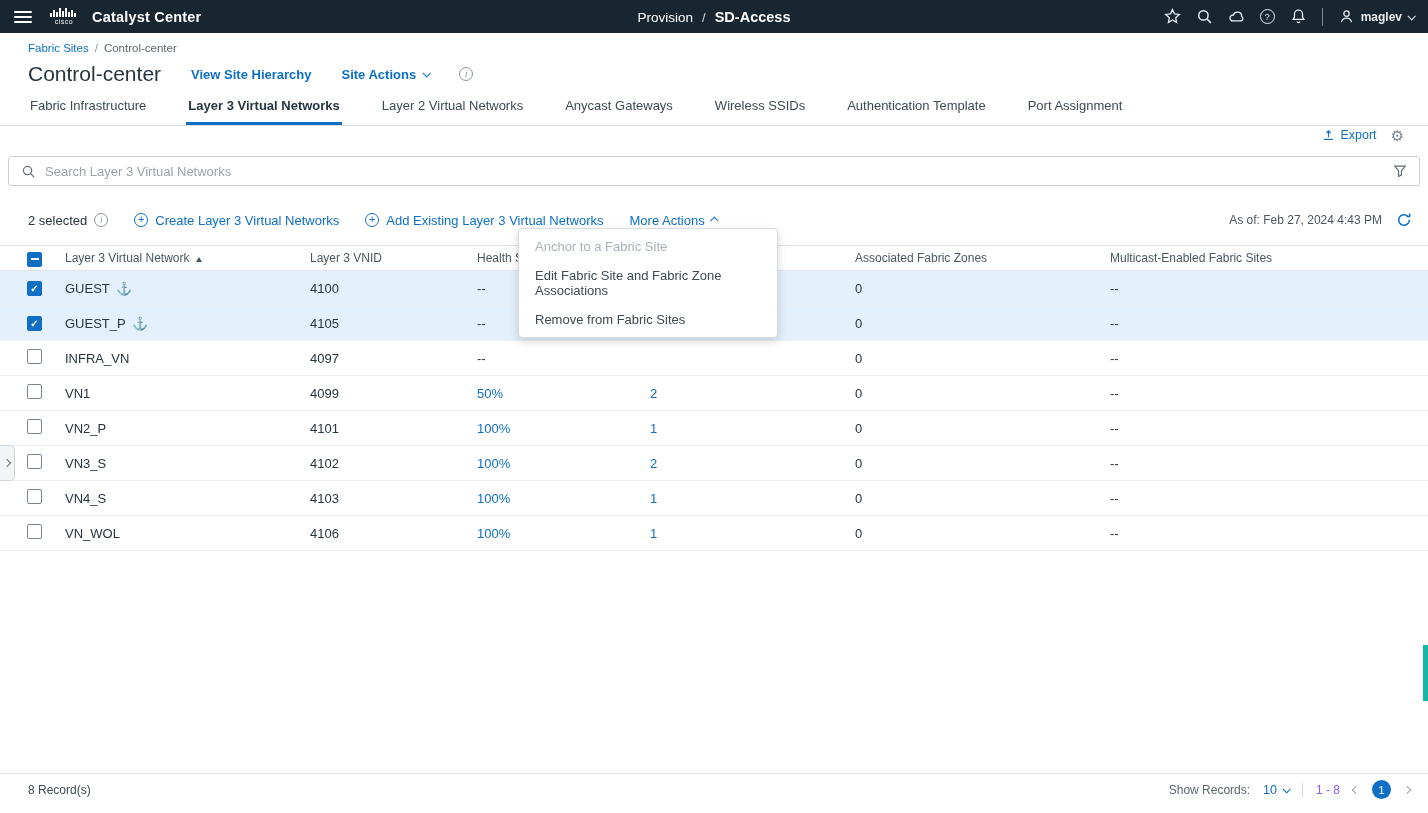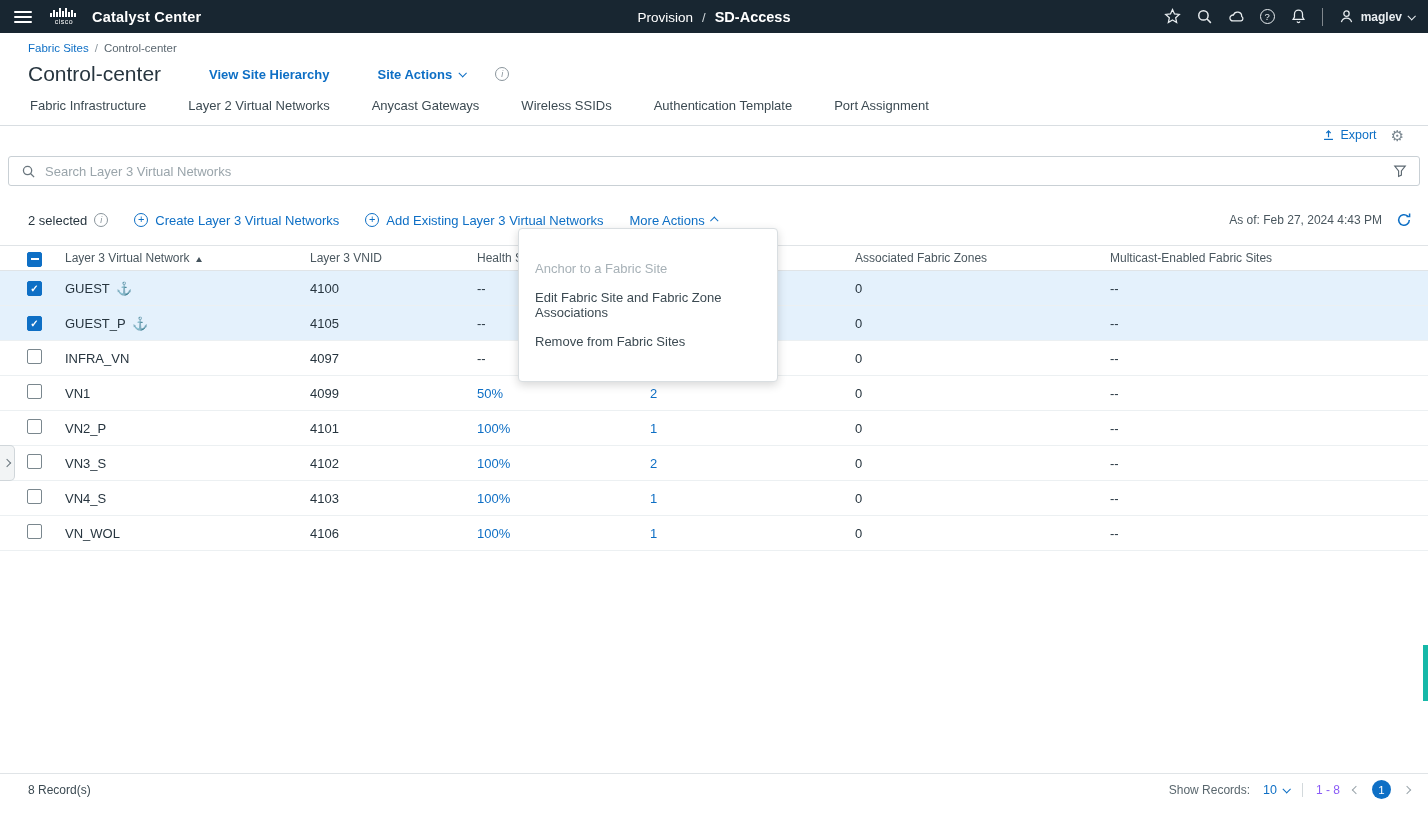--- a/index.html
+++ b/index.html
@@ -33,21 +33,21 @@
   .chev.up { transform:rotate(-135deg) translateY(-1px); }
   .chev.right { transform:rotate(-45deg); }
 
   
   .breadcrumb { padding:9px 0 0 28px; font-size:11.5px; display:flex; gap:6px; align-items:center; }
   .breadcrumb .root { color:#0e6fc5; cursor:pointer; }
   .breadcrumb .sep { color:#8a959c; }
   .breadcrumb .cur { color:#5b6770; }
   .title-row { margin-top:5px; padding-left:28px; display:flex; align-items:center; gap:30px; height:30px; }
   .page-title { font-size:21px; font-weight:400; color:#27353f; }
-  .tlink { font-size:13px; font-weight:700; color:#0e6fc5; cursor:pointer; display:flex; align-items:center; gap:7px;margin-left:18px; }
+  .tlink { font-size:13px; font-weight:700; color:#0e6fc5; cursor:pointer; display:flex; align-items:center; gap:7px; }
   .info-ic { width:14px; height:14px; border:1.2px solid #8a959c; color:#8a959c; border-radius:50%; font-size:9px; font-style:italic; display:inline-flex; align-items:center; justify-content:center; }
 
   
   .tabs { margin-top:2px; padding-left:28px; display:flex; gap:38px; border-bottom:1px solid #d9dee2; }
   .tab { font-size:13px; color:#3c4a52; padding:7px 2px 9px; cursor:pointer; border-bottom:3px solid transparent; }
   .tab.active { font-weight:700; color:#27353f; border-bottom-color:#0e6fc5; }
 
   
   .export-row { height:28px; display:flex; justify-content:flex-end; align-items:flex-start; gap:14px; padding-right:24px; margin-top:2px; }
   .export-link { display:flex; align-items:center; gap:5px; color:#0e6fc5; font-size:12.5px; cursor:pointer; }
@@ -78,21 +78,21 @@
   .sortcaret { display:inline-block; width:0; height:0; border-left:3.5px solid transparent; border-right:3.5px solid transparent; border-bottom:5px solid #44535c; margin-left:6px; }
   .cb { width:15px; height:15px; border:1.6px solid #7a878e; border-radius:2px; display:inline-flex; align-items:center; justify-content:center; background:#fff; cursor:pointer; }
   .cb.checked { background:#0e6fc5; border-color:#0e6fc5; }
   .cb.checked::after { content:"✓"; color:#fff; font-size:10px; font-weight:700; }
   .cb.indet { background:#0e6fc5; border-color:#0e6fc5; }
   .cb.indet::after { content:""; width:8px; height:2px; background:#fff; display:block; }
   .lnk { color:#0e6fc5; cursor:pointer; }
   .c-l2 { padding-left:5px; }
 
   
-  .menu { position:absolute; left:518px; top:228px; width:260px; background:#fff; border:1px solid #d9dee1; border-radius:4px; box-shadow:0 3px 10px rgba(0,0,0,.16); padding:25px 0; z-index:30; }
+  .menu { position:absolute; left:518px; top:228px; width:260px; background:#fff; border:1px solid #d9dee1; border-radius:4px; box-shadow:0 3px 10px rgba(0,0,0,.16); padding:3px 0; z-index:30; }
   .menu-item { padding:7px 16px; font-size:13px; color:#3c4a52; cursor:pointer; }
   .menu-item.disabled { color:#a7b1b7; cursor:default; }
   .menu-item.hl { background:#f0f2f3; }
 
   
   .side-handle { position:absolute; left:0; top:445px; width:15px; height:36px; background:#f2f4f5; border:1px solid #d0d6da; border-left:none; border-radius:0 5px 5px 0; display:flex; align-items:center; justify-content:center; color:#6a767e; cursor:pointer; z-index:5; }
   .scroll-thumb { position:absolute; right:0; top:645px; width:5px; height:56px; background:#16b8a8; z-index:40; }
 
   
   .pagebar { position:absolute; left:0; right:0; bottom:8px; height:32px; border-top:1px solid #e0e4e7; background:#fff; display:flex; align-items:center; justify-content:space-between; padding:0 18px 0 28px; }
@@ -175,20 +175,21 @@
   <span class="tlink">View Site Hierarchy</span>
   <span class="tlink">
     <span>Site Actions</span>
     <span class="chev down"></span>
   </span>
   <span class="info-ic">i</span>
 </div>
 
 <nav class="tabs">
   <span class="tab">Fabric Infrastructure</span>
+  <span class="tab active">Layer 3 Virtual Networks</span>
   <span class="tab">Layer 2 Virtual Networks</span>
   <span class="tab">Anycast Gateways</span>
   <span class="tab">Wireless SSIDs</span>
   <span class="tab">Authentication Template</span>
   <span class="tab">Port Assignment</span>
 </nav>
 
 <div class="export-row">
   <span class="export-link">
     <svg width="13" height="13" viewBox="0 0 16 16" fill="none" stroke="currentColor" stroke-width="1.5">

